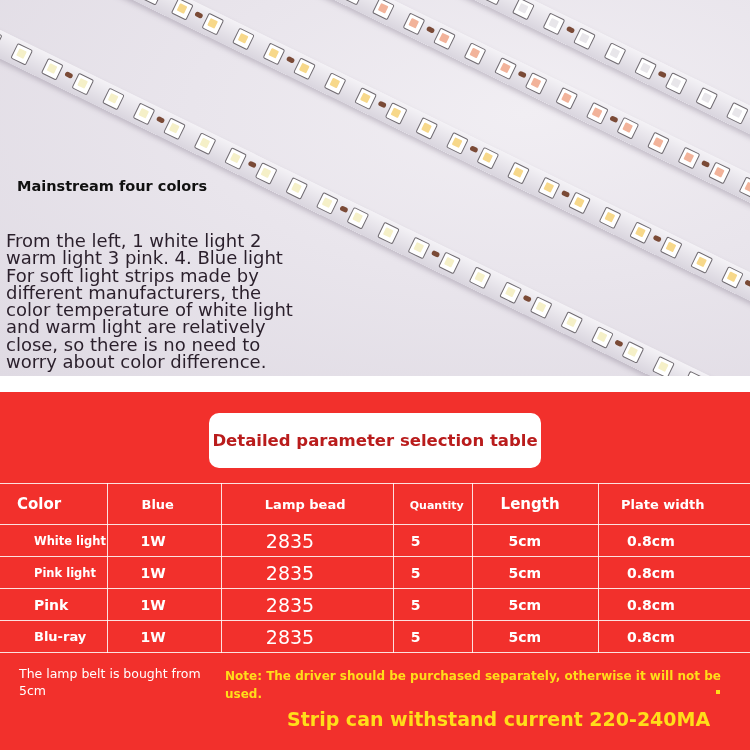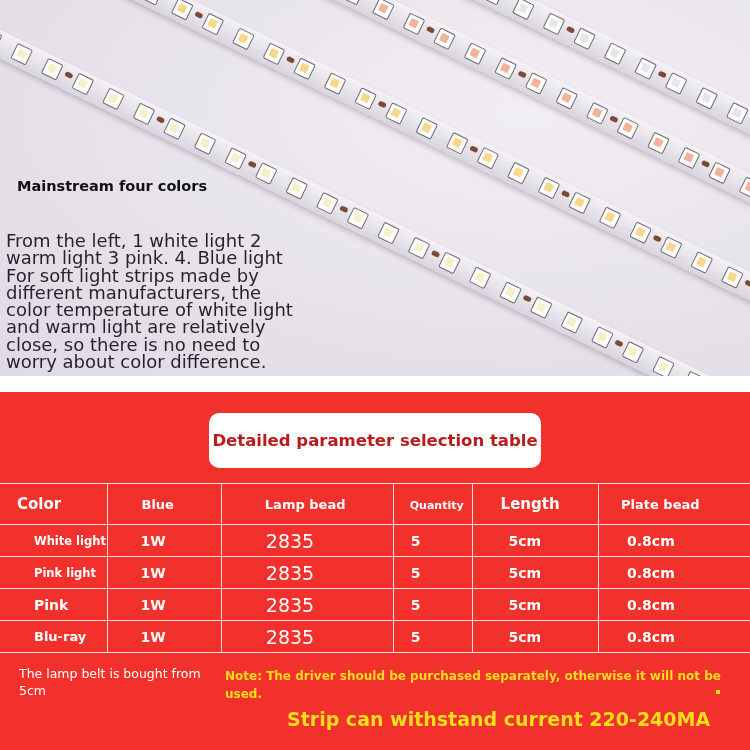--- a/index.html
+++ b/index.html
@@ -167,21 +167,21 @@
 </div>
 
 <table class="params">
   <tbody>
       <tr class="hdr">
     <th class="c0"><span>Color</span></th>
     <th class="c1"><span>Blue</span></th>
     <th class="c2"><span>Lamp bead</span></th>
     <th class="c3"><span>Quantity</span></th>
     <th class="c4"><span>Length</span></th>
-    <th class="c5"><span>Plate bead</span></th>
+    <th class="c5"><span>Plate width</span></th>
   </tr>
   <tr class="row">
     <td class="c0"><span>White light</span></td>
     <td class="c1"><span>1W</span></td>
     <td class="c2"><span>2835</span></td>
     <td class="c3"><span>5</span></td>
     <td class="c4"><span>5cm</span></td>
     <td class="c5"><span>0.8cm</span></td>
   </tr>
   <tr class="row">

